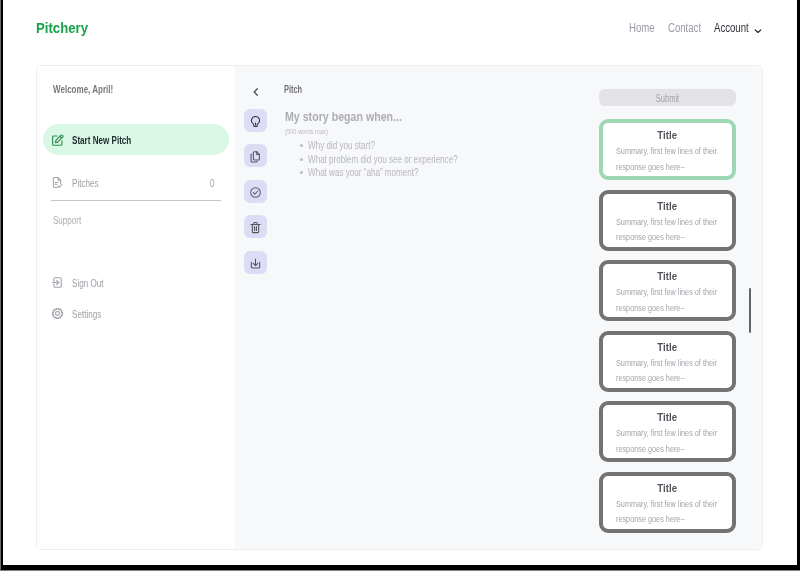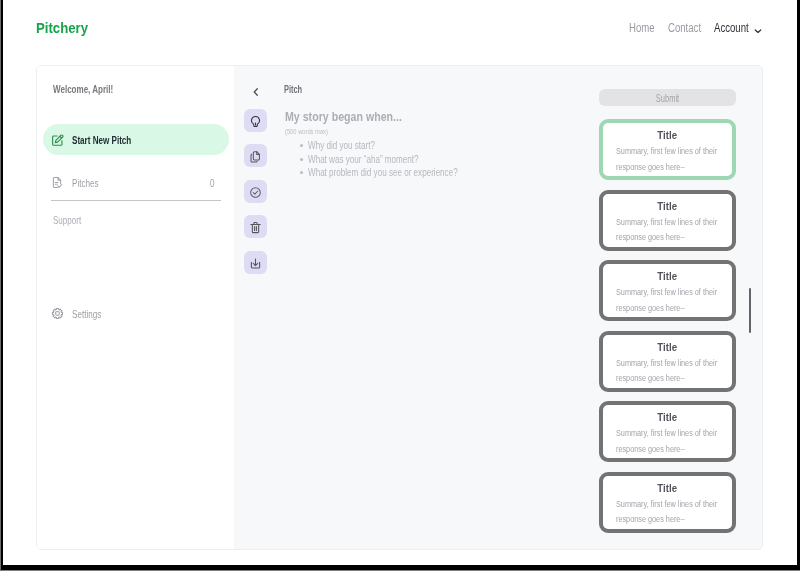--- a/index.html
+++ b/index.html
@@ -156,20 +156,30 @@
           </svg>
         </span>
         <span class="lbl"><span class="nx">Pitches</span></span>
         <span class="cnt"><span class="nx">0</span></span>
       </div>
 
       <div class="divider"></div>
       <div class="sec-label sec-sup"><span class="nx">Support</span></div>
 
 
+      <div class="srow r-signout">
+        <span class="ic">
+          <svg width="13" height="13" viewBox="0 0 24 24" fill="none" stroke="#a2a2ac" stroke-width="2" stroke-linecap="round" stroke-linejoin="round">
+            <path d="M5.3 9.6V5.4A2.2 2.2 0 0 1 7.5 3.2h9.3a2.2 2.2 0 0 1 2.2 2.2v13.2a2.2 2.2 0 0 1-2.2 2.2H7.5a2.2 2.2 0 0 1-2.2-2.2v-4.2"></path>
+            <path d="M10.4 16.1L14.5 12l-4.1-4.1"></path>
+            <path d="M14.2 12H3.2"></path>
+          </svg>
+        </span>
+        <span class="lbl"><span class="nx">Sign Out</span></span>
+      </div>
 
       <div class="srow r-settings">
         <span class="ic">
           <svg width="13" height="13" viewBox="0 0 24 24" fill="none" stroke="#a2a2ac" stroke-width="2" stroke-linecap="round" stroke-linejoin="round">
             <path d="M9.8 2.7 L14.2 2.7 L13.9 4.6 L15.9 5.5 L17.0 3.8 L20.2 7.0 L18.5 8.1 L19.4 10.1 L21.3 9.8 L21.3 14.2 L19.4 13.9 L18.5 15.9 L20.2 17.0 L17.0 20.2 L15.9 18.5 L13.9 19.4 L14.2 21.3 L9.8 21.3 L10.1 19.4 L8.1 18.5 L7.0 20.2 L3.8 17.0 L5.5 15.9 L4.6 13.9 L2.7 14.2 L2.7 9.8 L4.6 10.1 L5.5 8.1 L3.8 7.0 L7.0 3.8 L8.1 5.5 L10.1 4.6 Z"></path>
             <circle cx="12" cy="12" r="3.6"></circle>
           </svg>
         </span>
         <span class="lbl"><span class="nx">Settings</span></span>
       </div>
@@ -231,22 +241,22 @@
             </svg>
           </span>
         </div>
       </div>
 
       <div class="story">
         <h1><span class="nx">My story began when...</span></h1>
         <p class="wc"><span class="nx">(500 words max)</span></p>
         <ul>
           <li><span class="nx">Why did you start?</span></li>
+          <li><span class="nx">What problem did you see or experience?</span></li>
           <li><span class="nx">What was your “aha” moment?</span></li>
-          <li><span class="nx">What problem did you see or experience?</span></li>
         </ul>
       </div>
 
       <div class="rightcol">
         <div class="submit">
                 <span>
                   <span class="nxc">Submit</span>
                 </span>
               </div>
         <div class="cards">

